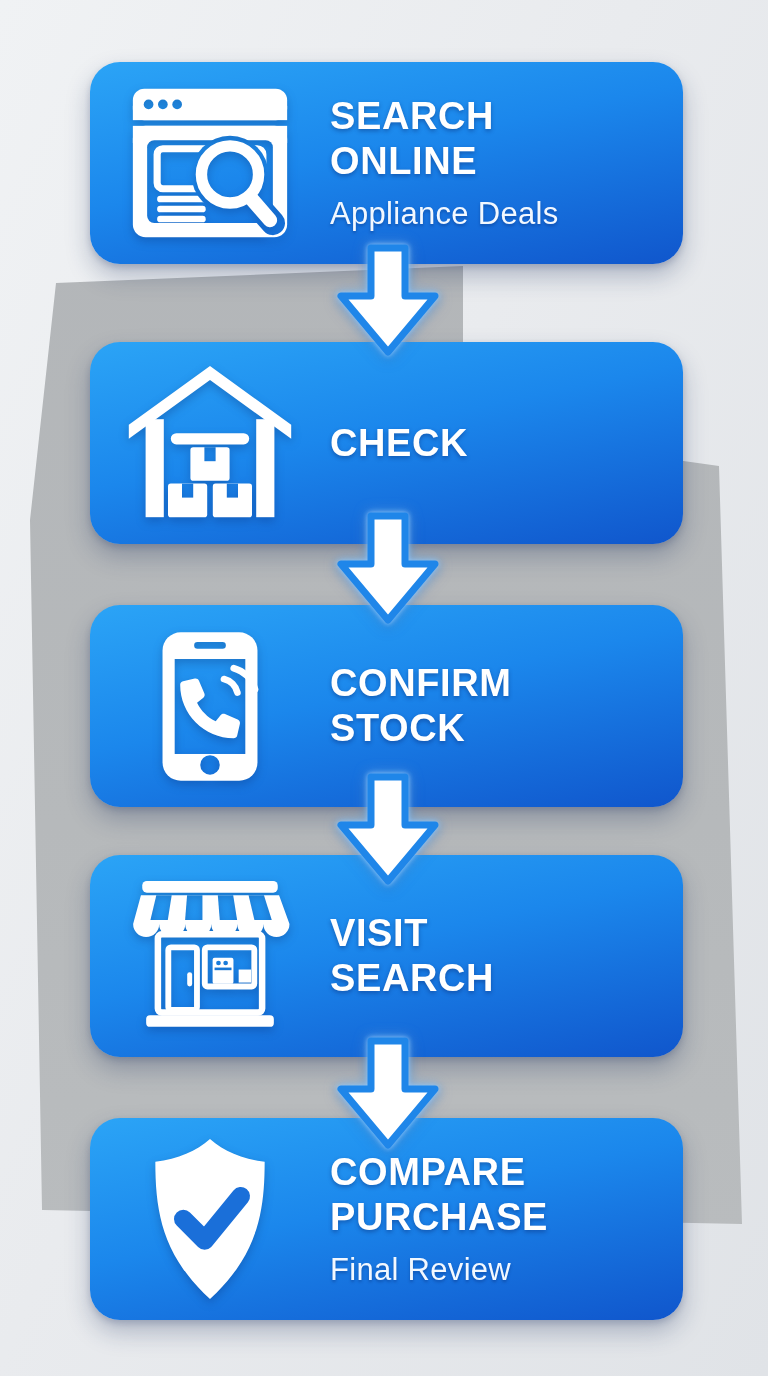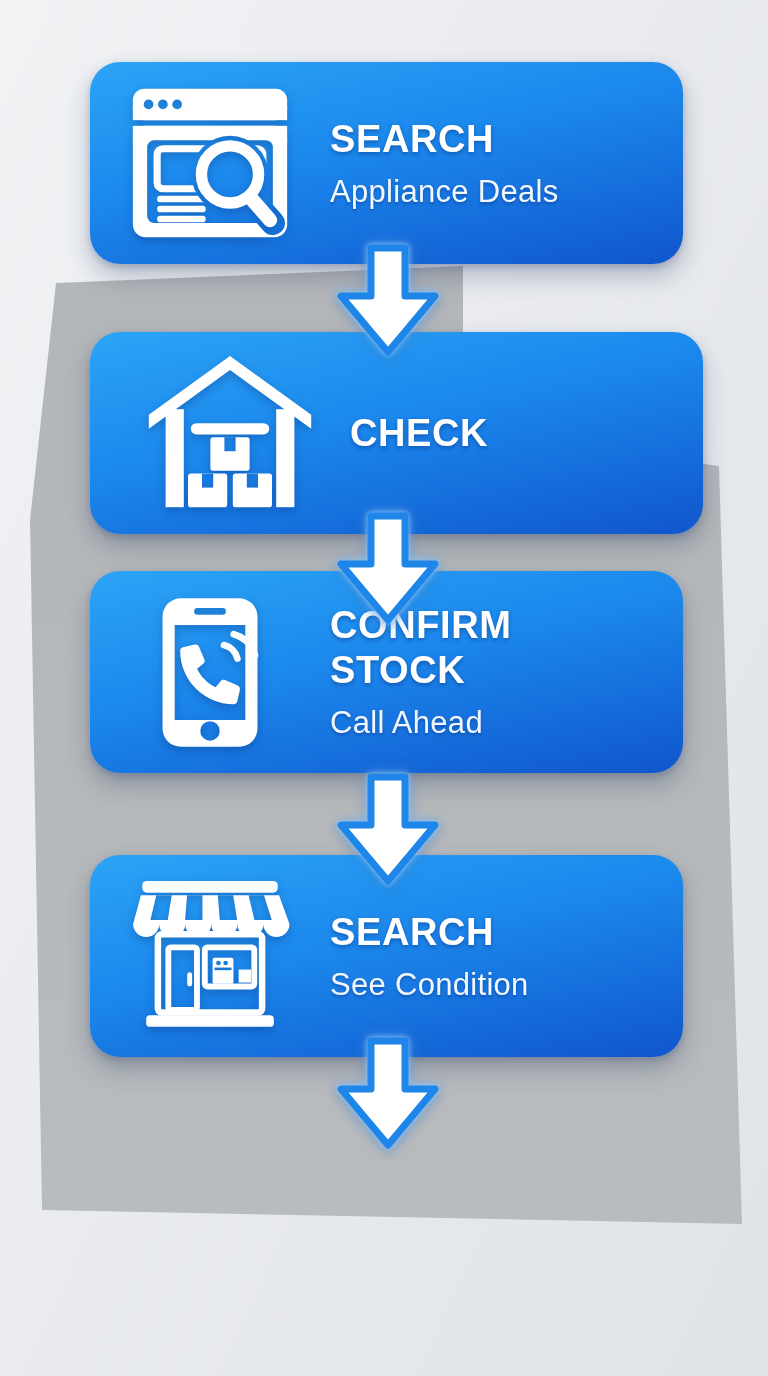--- a/index.html
+++ b/index.html
@@ -12,21 +12,21 @@
     position:absolute;left:0;top:0;width:768px;height:1376px;
     background:linear-gradient(180deg,#b2b5b8 0%,#b6b9bb 60%,#babdbf 100%);
     clip-path:polygon(56px 283px,463px 266px,463px 430px,719px 466px,742px 1224px,42px 1210px,30px 520px);
   }
   .card{
     position:absolute;left:90px;width:593px;height:202px;border-radius:30px;
     background:linear-gradient(168deg,#2ba4f6 0%,#1b87ec 45%,#1056cc 100%);
     box-shadow:0 12px 24px rgba(25,45,95,.28),0 3px 6px rgba(25,45,95,.18);
     display:flex;flex-direction:row;align-items:center;
   }
-  .card-1{top:62px;}.card-2{top:332px;padding-left:20px;}.card-3{top:571px;}.card-4{top:855px;}.card-5{top:1118px;}
+  .card-1{top:62px;}.card-2{top:342px;}.card-3{top:605px;}.card-4{top:855px;}.card-5{top:1118px;}
   .icon-box{width:240px;display:flex;align-items:center;justify-content:center;flex:0 0 auto;}
   .icon-box svg{filter:drop-shadow(0 4px 5px rgba(8,40,110,.30));}
   .text-box{flex:1;display:flex;flex-direction:column;justify-content:center;padding-right:10px;}
   .title{
     color:#ffffff;font-weight:700;font-size:38px;line-height:45px;letter-spacing:.6px;
     text-shadow:0 2px 4px rgba(8,40,110,.45);
   }
   .subtitle{
     color:#f2f8ff;font-weight:400;font-size:31px;line-height:36px;margin-top:12px;letter-spacing:.3px;
     text-shadow:0 2px 3px rgba(8,40,110,.40);
@@ -66,20 +66,21 @@
           <circle cx="74" cy="64" r="27" fill="#000"></circle>
           <line x1="89" y1="81" x2="104" y2="98" stroke="#000" stroke-width="17" stroke-linecap="round"></line>
           <circle cx="74" cy="64" r="20" fill="none" stroke="#fff" stroke-width="8"></circle>
           <line x1="89" y1="81" x2="102" y2="96" stroke="#fff" stroke-width="10" stroke-linecap="round"></line>
         </mask>
         <rect width="120" height="112" fill="#fff" mask="url(#mb)"></rect>
       </svg>
     </div>
     <div class="text-box">
       <div class="title">SEARCH</div>
+      <div class="title">ONLINE</div>
       <div class="subtitle">Appliance Deals</div>
     </div>
   </div>
 
   <div class="card card-2">
     <div class="icon-box">
       <svg width="168" height="160" viewBox="0 0 120 114">
         <mask id="mw">
           <rect width="120" height="114" fill="#000"></rect>
           <path d="M60 2 L118 44 L118 54 L60 12 L2 54 L2 44 Z" fill="#fff"></path>
@@ -113,21 +114,20 @@
           <path transform="translate(21.5,43) scale(0.096)" fill="#fff" d="M511.2 387l-23.25 100.8c-3.266 14.25-15.79 24.22-30.46 24.22C205.2 512 0 306.8 0 54.5c0-14.66 9.969-27.2 24.22-30.45l100.8-23.25C139.7-2.602 154.7 5.018 160.8 18.92l46.52 108.5c5.438 12.78 1.77 27.67-8.98 36.45L144.5 207.1c33.98 69.22 90.26 125.5 159.5 159.5l43.1-53.8c8.688-10.78 23.69-14.51 36.47-9.017l108.5 46.51C506.1 357.2 514.6 372.4 511.2 387z"></path>
           <path d="M57.5 43.5 a15 15 0 0 1 11 11" fill="none" stroke="#fff" stroke-width="5.5" stroke-linecap="round"></path>
           <path d="M65.5 34.5 a25 25 0 0 1 17.5 17.5" fill="none" stroke="#fff" stroke-width="5.5" stroke-linecap="round"></path>
         </mask>
         <rect width="92" height="132" fill="#fff" mask="url(#mp)"></rect>
       </svg>
     </div>
     <div class="text-box">
       <div class="title">CONFIRM</div>
       <div class="title">STOCK</div>
-      <div class="subtitle">Call Ahead</div>
     </div>
   </div>
 
   <div class="card card-4">
     <div class="icon-box">
       <svg width="172" height="159" viewBox="0 0 132 122">
         <mask id="mss">
           <rect width="132" height="122" fill="#000"></rect>
           <rect x="14" y="3" width="104" height="9" rx="3.5" fill="#fff"></rect>
           <path d="M13 14 L119 14 L127 36 a10 10 0 0 1 -20 0 a10 10 0 0 1 -20 0 a10 10 0 0 1 -20 0 a10 10 0 0 1 -20 0 a10 10 0 0 1 -20 0 a10 10 0 0 1 -20 0 Z" fill="#fff"></path>
@@ -143,25 +143,38 @@
           <circle cx="72.5" cy="66" r="1.8" fill="#000"></circle>
           <circle cx="78" cy="66" r="1.8" fill="#000"></circle>
           <rect x="69.5" y="69.5" width="13" height="2" fill="#000"></rect>
           <rect x="88" y="71" width="9.5" height="10" fill="#fff"></rect>
           <rect x="17" y="106" width="98" height="9" rx="3" fill="#fff"></rect>
         </mask>
         <rect width="132" height="122" fill="#fff" mask="url(#mss)"></rect>
       </svg>
     </div>
     <div class="text-box">
+      <div class="title">VISIT</div>
       <div class="title">SEARCH</div>
-      <div class="subtitle">See Condition</div>
     </div>
   </div>
 
+  <div class="card card-5">
+    <div class="icon-box">
+      <svg width="150" height="176" viewBox="0 0 112 132">
+        <path d="M56 6 C66 15 80 21 97 23 C97 60 92 93 56 126 C20 93 15 60 15 23 C32 21 46 15 56 6 Z" fill="#fff"></path>
+        <path d="M36 66 L52 82 L79 49" fill="none" stroke="#1a6fd9" stroke-width="14" stroke-linecap="round" stroke-linejoin="round"></path>
+      </svg>
+    </div>
+    <div class="text-box">
+      <div class="title">COMPARE</div>
+      <div class="title">PURCHASE</div>
+      <div class="subtitle">Final Review</div>
+    </div>
+  </div>
 
   <div class="flow-arrow arrow-1">
     <svg width="112" height="114" viewBox="0 0 112 114">
       <path d="M39 4 H73 V52 H103 L56 108 L9 52 H39 Z" fill="#ffffff" stroke="#1f86e9" stroke-width="7" stroke-linejoin="round"></path>
     </svg>
   </div>
   <div class="flow-arrow arrow-2">
     <svg width="112" height="114" viewBox="0 0 112 114">
       <path d="M39 4 H73 V52 H103 L56 108 L9 52 H39 Z" fill="#ffffff" stroke="#1f86e9" stroke-width="7" stroke-linejoin="round"></path>
     </svg>

